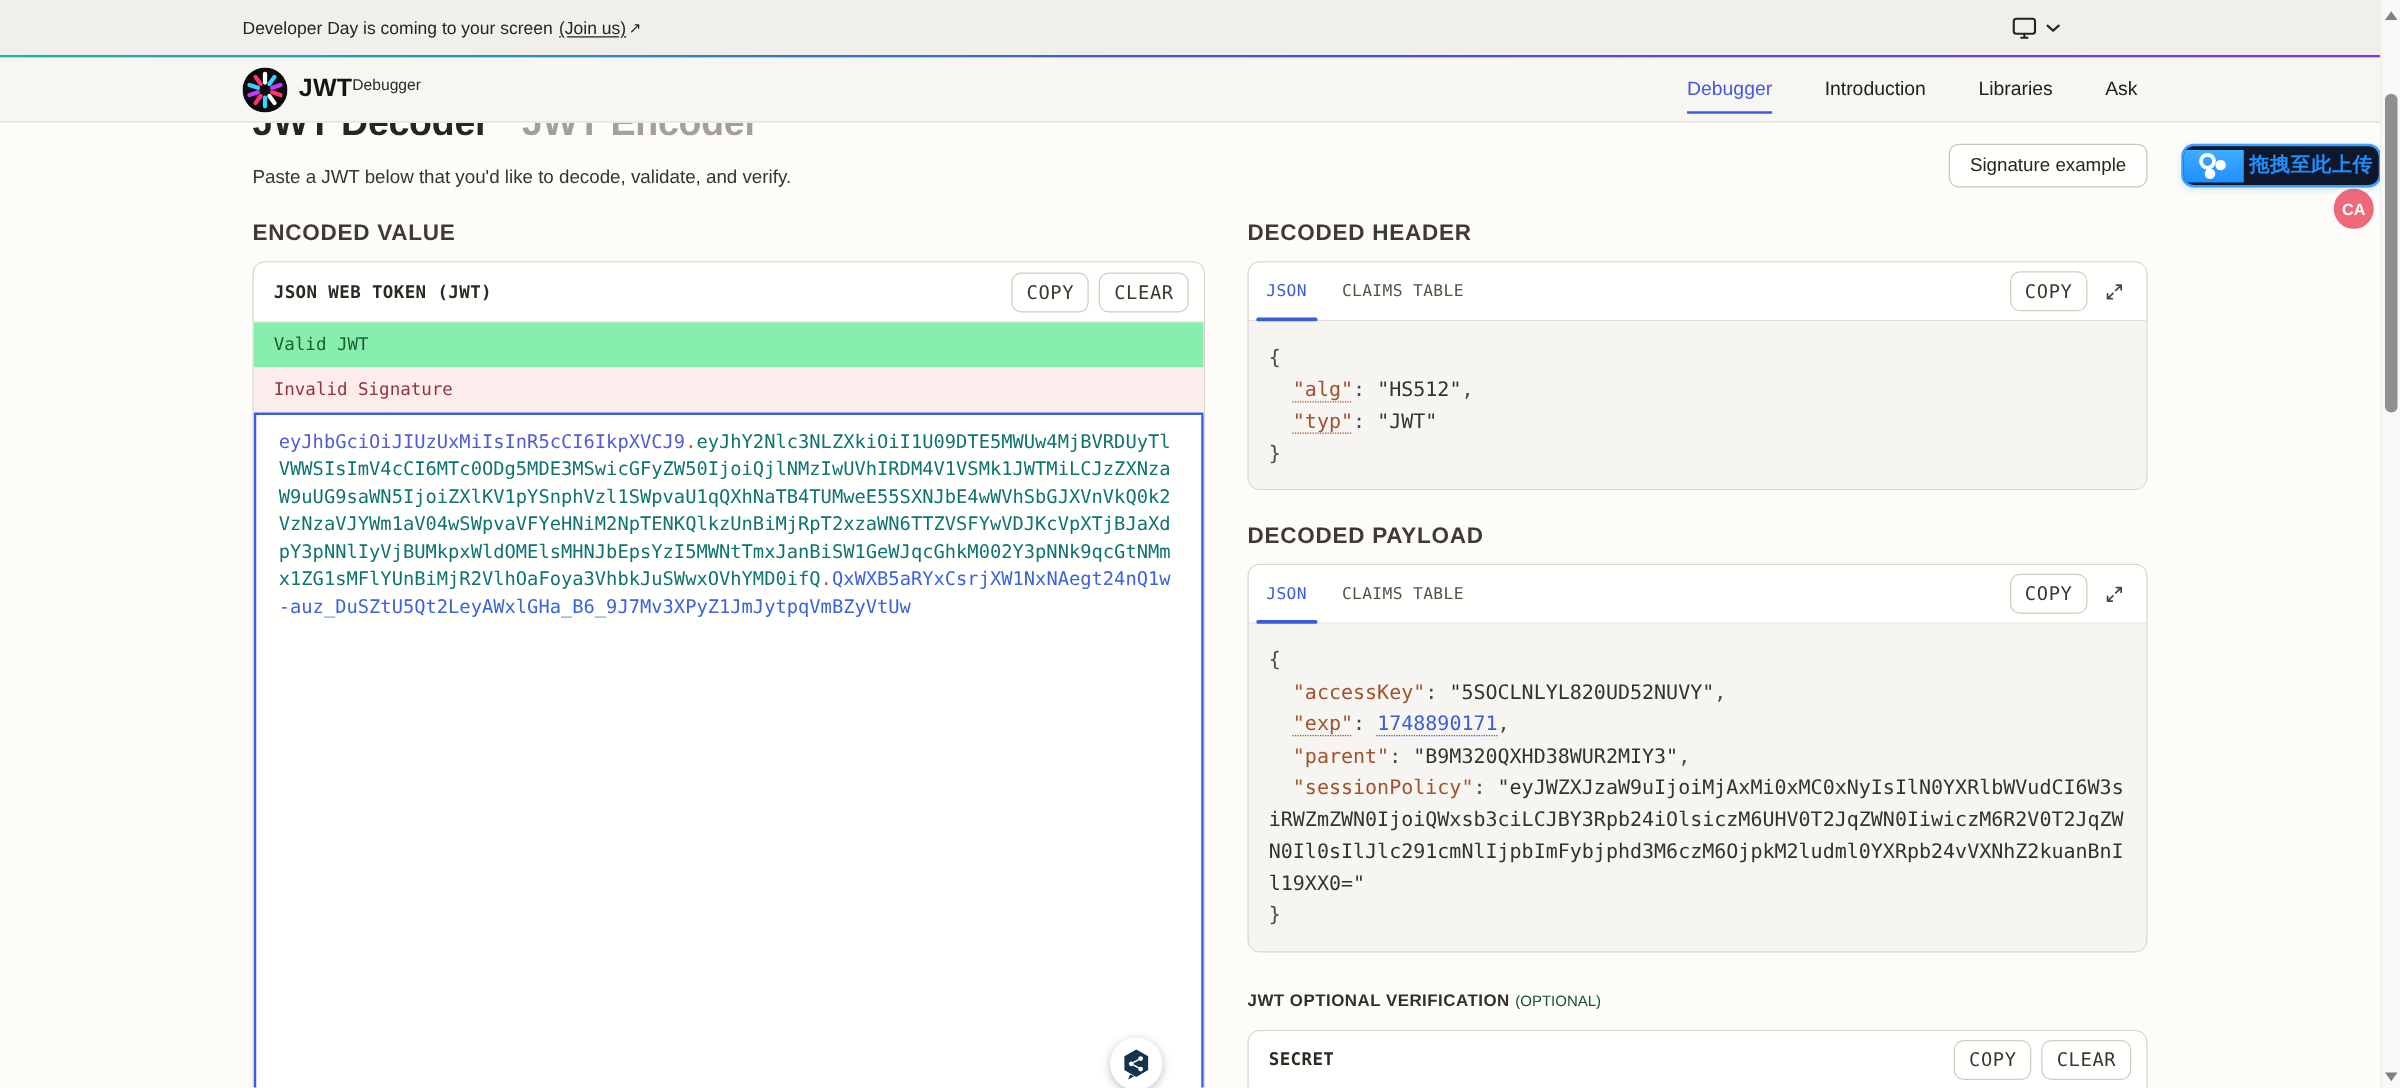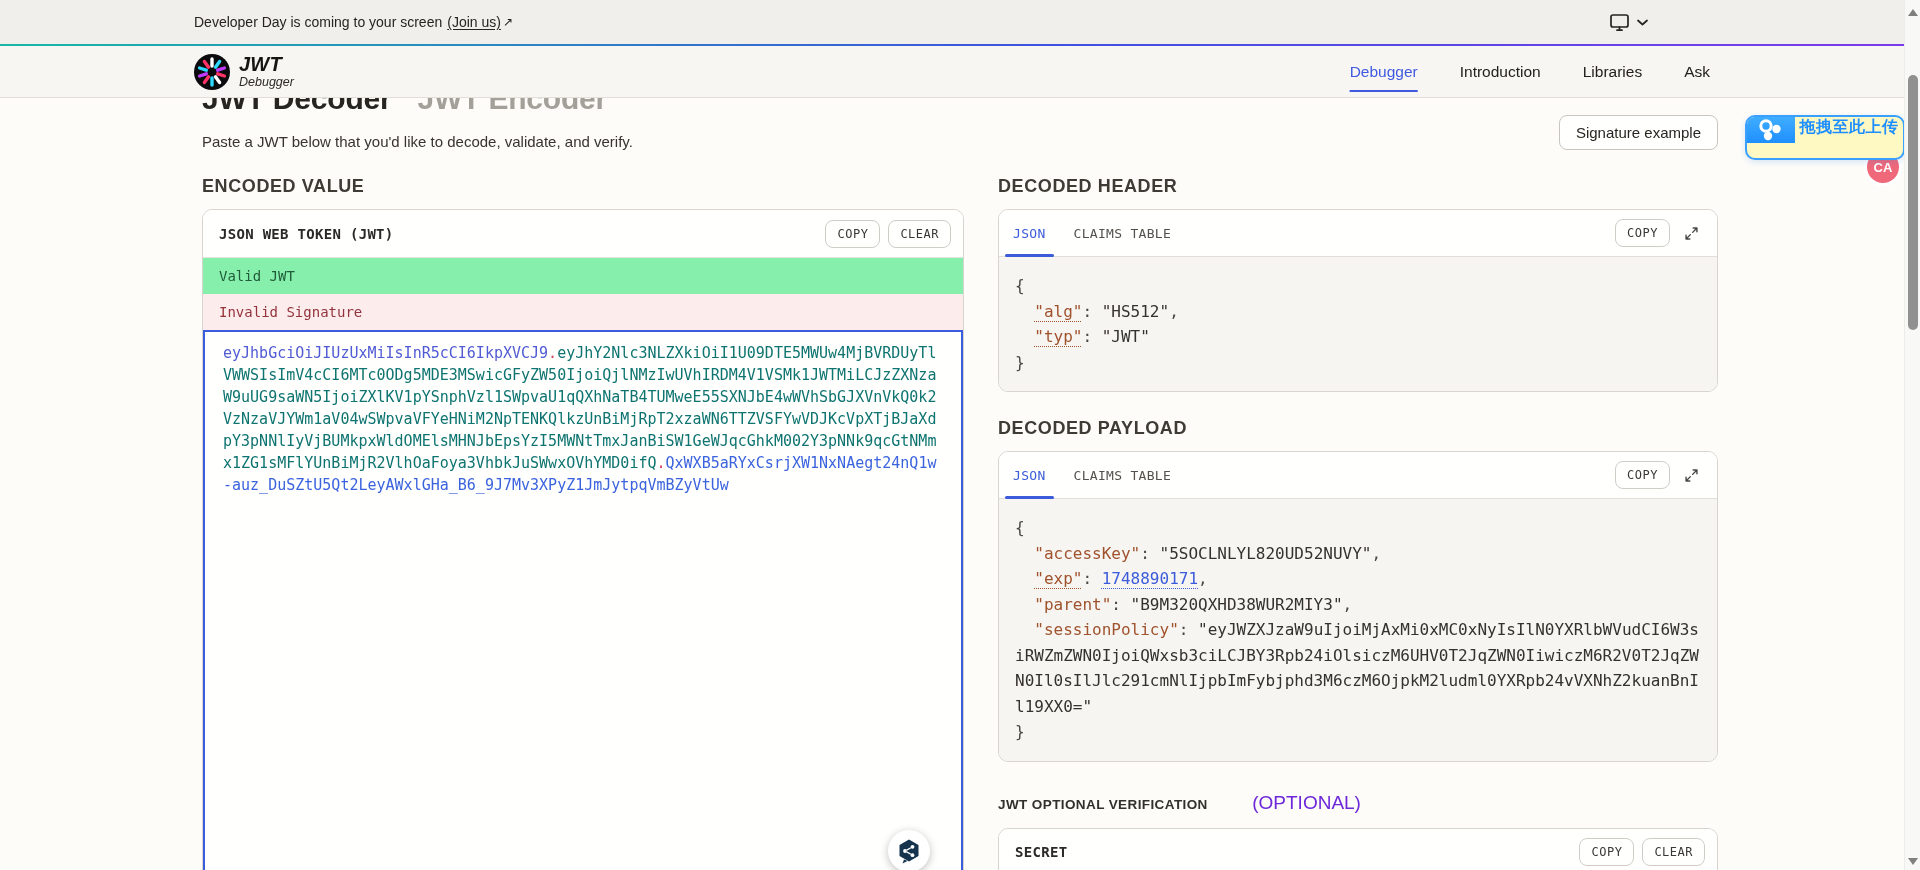--- a/index.html
+++ b/index.html
@@ -23,21 +23,21 @@
   .banner-link { color: #26241f; text-decoration: underline; text-underline-offset: 2px; cursor: pointer; margin-left: 5px; font-weight: 400; }
   .banner-arrow { margin-left: 2px; font-size: 12px; text-decoration: none; display: inline-block; }
   .theme-picker { margin-left: auto; margin-right: 62px; display: flex; align-items: center; gap: 7px; cursor: pointer; }
   .grad-line { height: 2px; background: linear-gradient(90deg, #17b8a6 0%, #3f51e0 55%, #7c3aed 100%); }
   .site-header {
     height: 52px; background: #f8f6f2; border-bottom: 1px solid #e2dfd8;
     display: flex; align-items: center;
   }
   .header-inner { width: 1516px; margin: 0 auto; display: flex; align-items: center; }
   .logo-wrap { display: flex; align-items: center; gap: 9px; cursor: pointer; }
-  .logo-texts { display: flex; flex-direction: column; line-height: 1.05; font-style: italic; }
+  .logo-texts { display: flex; flex-direction: row; line-height: 1.05; }
   .logo-title { font-size: 20px; font-weight: 700; letter-spacing: 0.2px; color: #161512; }
   .logo-sub { font-size: 12.5px; color: #2c2a25; margin-top: 1px; }
   nav { margin-left: auto; display: flex; align-items: center; gap: 42px; }
   .nav-item { font-size: 15.5px; color: #23211d; cursor: pointer; text-decoration: none; }
   .nav-item.active {
     color: #3f5ae0; font-weight: 500;
     text-decoration: underline; text-decoration-thickness: 2px; text-underline-offset: 13px; text-decoration-color: #3f5ae0;
   }
 
   
@@ -59,21 +59,21 @@
   .card {
     background: #fffffe; border: 1px solid #d8d5cf; border-radius: 10px; overflow: hidden;
   }
   .card-head {
     height: 48px; display: flex; align-items: center; padding: 0 12px 0 16px; background: #fffffe;
     border-bottom: 1px solid #e7e4de;
   }
   .card-title { font-family: "DejaVu Sans Mono", monospace; font-size: 14px; font-weight: 700; letter-spacing: 0.3px; color: #2b2925; }
   .btn-group { margin-left: auto; display: flex; gap: 8px; align-items: center; }
   .chip-btn {
-    font-family: "DejaVu Sans Mono", monospace; font-size: 12px; letter-spacing: 0.5px; color: #3a3833;
+    font-family: "DejaVu Sans Mono", monospace; font-size: 15px; letter-spacing: 0.5px; color: #3a3833;
     background: transparent; border: 1px solid #d0cdc6; border-radius: 8px; padding: 6px 11px; cursor: pointer;
   }
   .icon-btn { background: none; border: none; cursor: pointer; padding: 4px 6px; display: flex; align-items: center; }
 
   .status-band { font-family: "DejaVu Sans Mono", monospace; font-size: 14px; padding: 10px 16px; }
   .status-valid { background: #86efac; color: #215b39; }
   .status-invalid { background: #fcecec; color: #93333d; }
 
   .token-editor {
     outline: 2px solid #3b5cdd; outline-offset: -2px; background: #fffffe;
@@ -104,29 +104,29 @@
     white-space: pre-wrap; word-break: break-all; color: #34322d;
   }
   .jk { color: #a0522d; }
   .ju { text-decoration: underline dotted; text-underline-offset: 4px; text-decoration-thickness: 1px; }
   .jv { color: #34322d; }
   .jp { color: #4a4843; }
   .jnum { color: #3b5bdb; }
 
   .sig-section { margin-top: 30px; }
   .sig-title { font-size: 13.5px; font-weight: 700; letter-spacing: 0.4px; color: #32302b; display: inline; }
-  .sig-optional { font-size: 19px; color: #6d28d9; font-weight: 400; margin-left: 40px; }
+  .sig-optional { font-size: 12px; color: #14532d; font-weight: 400; }
   .sig-instruction { margin-top: 13px; font-size: 15px; color: #37342e; }
   .secret-card { margin-top: 14px; }
 
   
   .upload-widget {
-    position: fixed; left: 1745px; top: 115px; width: 160px; height: 45px; z-index: 62;
-    display: flex; align-items: flex-start; border: 2px solid #3aa0ff; border-radius: 10px;
-    background: #fef9c3; overflow: hidden; cursor: pointer; box-shadow: 0 2px 6px rgba(30,120,220,0.18);
+    position: fixed; left: 1745px; top: 115px; width: 160px; height: 35px; z-index: 62;
+    display: flex; align-items: center; border: 2px solid #3aa0ff; border-radius: 10px;
+    background: #0f172a; overflow: hidden; cursor: pointer; box-shadow: 0 2px 6px rgba(30,120,220,0.18);
   }
   .upload-left {
     width: 48px; background: linear-gradient(180deg, #3fadff, #1f8fff);
     display: flex; align-items: center; justify-content: center; flex: none;
   }
   .upload-text {
     flex: 1; display: flex; align-items: center; justify-content: center;
     font-size: 16px; font-weight: 700; color: #1f8fff; letter-spacing: 0.5px;
   }
   .avatar-ca {

